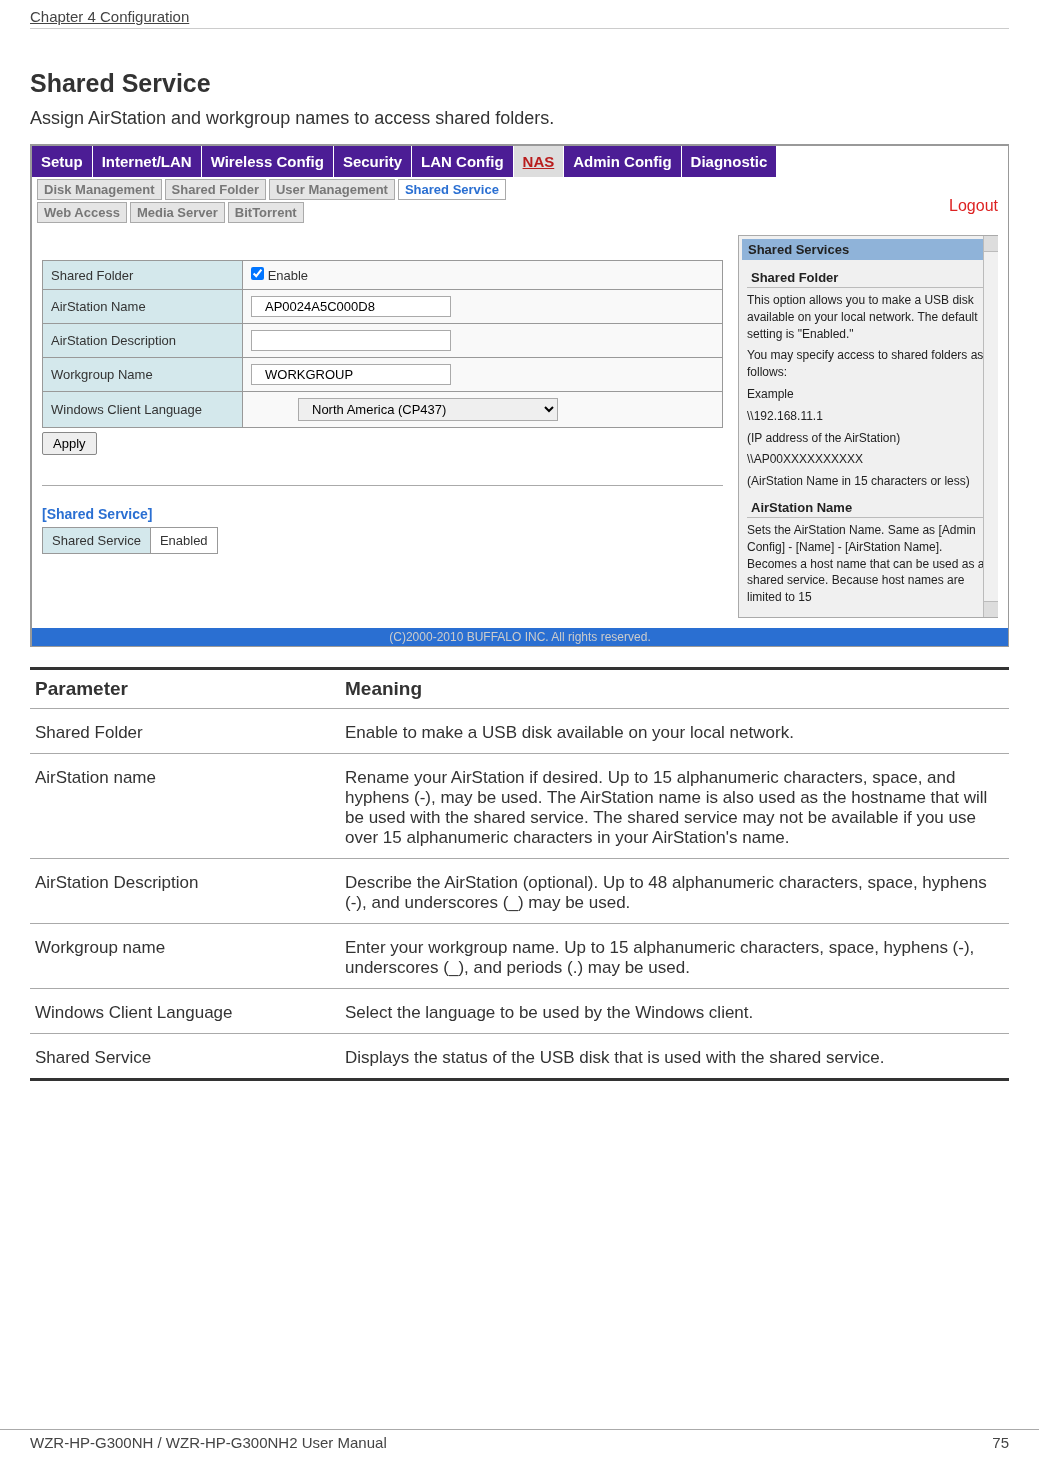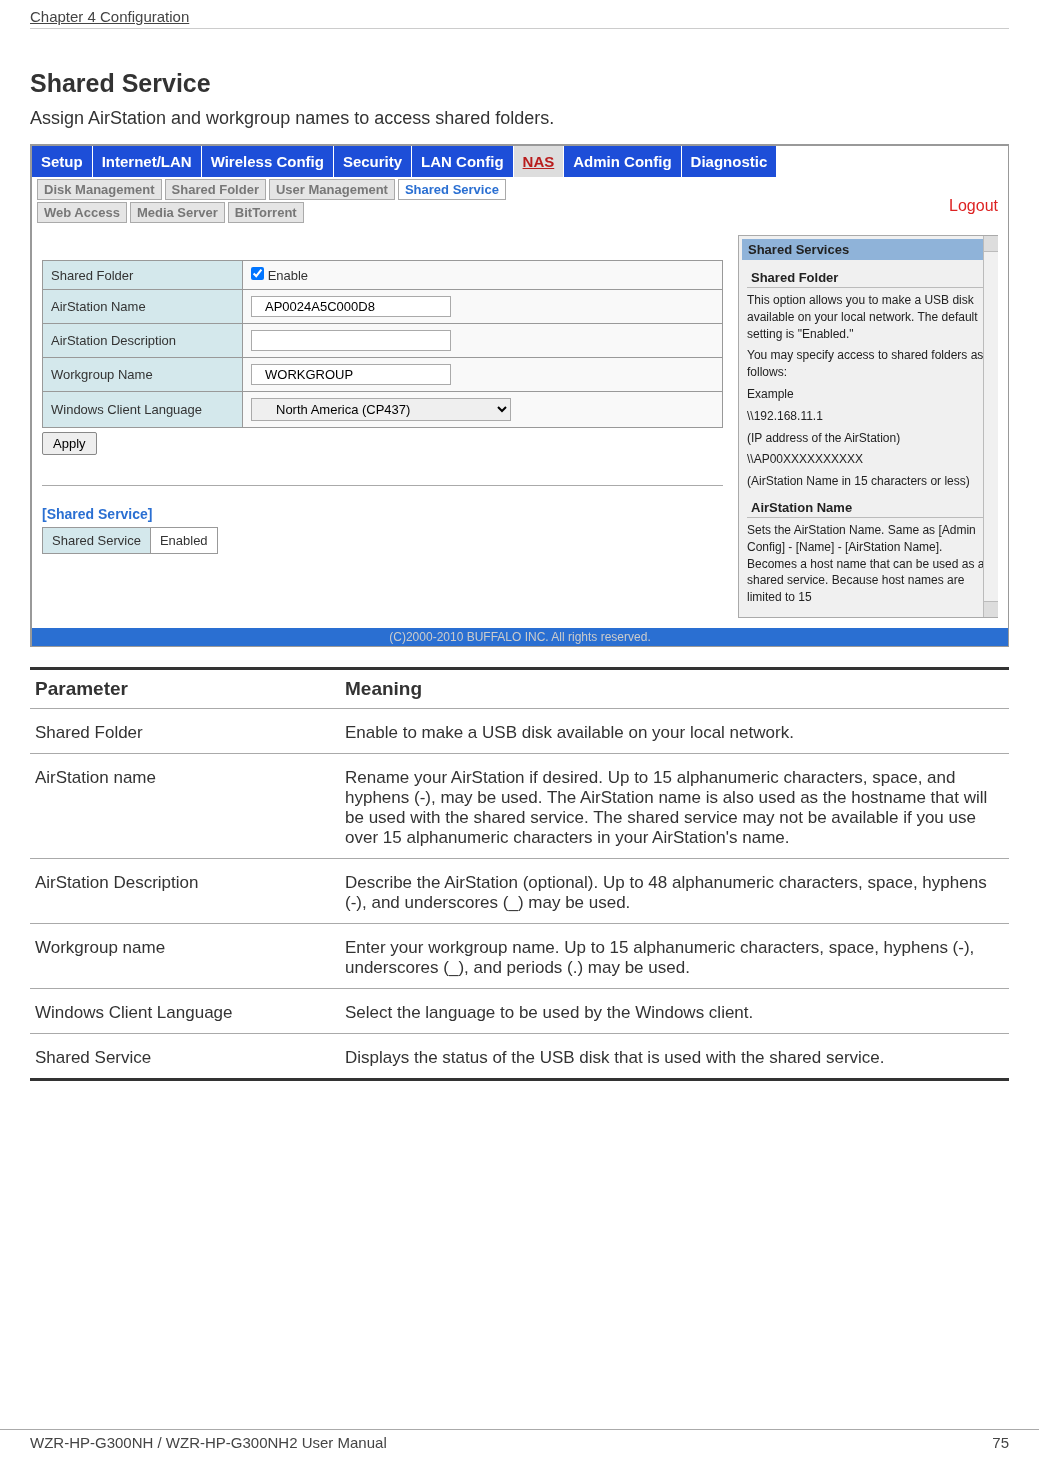--- a/index.html
+++ b/index.html
@@ -33,21 +33,21 @@
       border: 1px solid #999;
       border-top: 2px solid #999;
       border-left: 2px solid #999;
       margin-bottom: 20px;
     }
     .main-tabs {
       display: flex;
       background: #fff;
     }
     .main-tab {
-      background: #1d4ed8;
+      background: #4c1d95;
       color: #fff;
       font-weight: bold;
       font-size: 15px;
       padding: 7px 9px;
       border-right: 1px solid #fff;
       text-align: center;
     }
     .main-tab.active {
       background: #ddd;
       color: #b91c1c;
@@ -106,23 +106,24 @@
       width: 200px;
     }
     .form-table input[type="text"] {
       width: 200px;
       padding: 2px 13px;
       border: 1px solid #aaa;
       font-size: 13px;
     }
     .form-table select {
       width: 260px;
-      padding: 2px 20px;
+      padding: 2px 9px;
       border: 1px solid #aaa;
       font-size: 13px;
+      margin-left: 47px;
     }
     .apply-btn {
       margin-top: 4px;
       padding: 3px 10px;
       background: #eee;
       border: 1px solid #888;
       font-size: 13px;
       border-radius:2px;
       text-align:center;
     }

